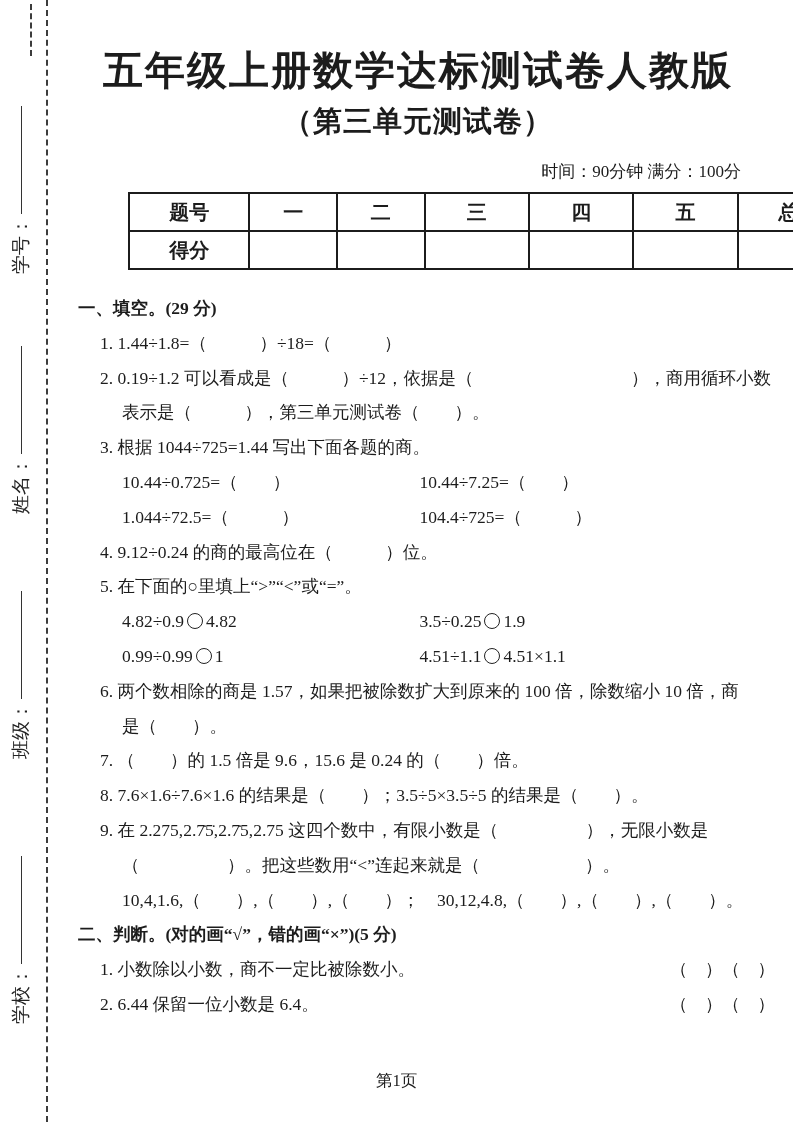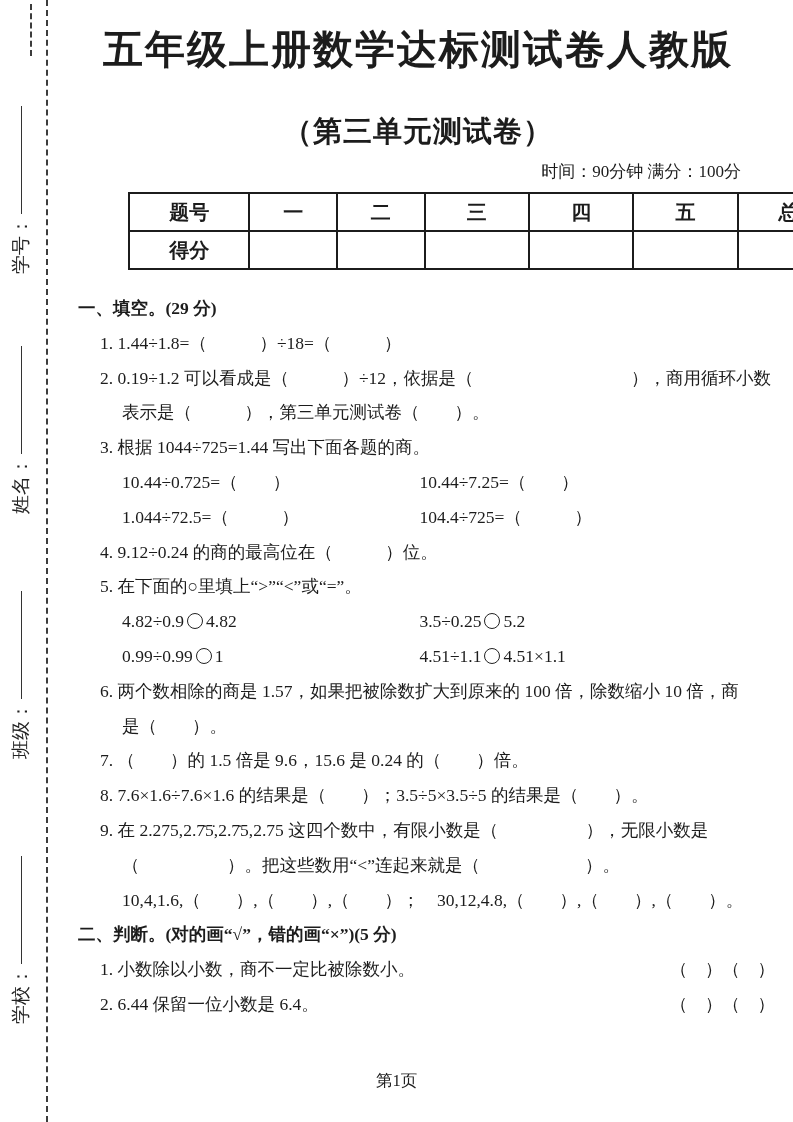--- a/index.html
+++ b/index.html
@@ -14,25 +14,25 @@
 
   .mlabel-unit {
     position:absolute; left:21px;
     transform:translate(-50%,-50%) rotate(-90deg);
     display:flex; align-items:center; white-space:nowrap;
     font-size:19px; color:#222;
   }
   .mline { display:inline-block; width:108px; height:0; border-bottom:1.6px solid #333; margin-left:3px; }
 
   .title {
-    position:absolute; top:22px; left:80px; width:676px; text-align:center;
+    position:absolute; top:43px; left:80px; width:676px; text-align:center;
     font-size:40px; font-weight:700; letter-spacing:2px; white-space:nowrap;
   }
   .subtitle {
-    position:absolute; top:112px; left:80px; width:676px; text-align:center;
+    position:absolute; top:102px; left:80px; width:676px; text-align:center;
     font-size:29px; font-weight:700; letter-spacing:1px;
   }
   .meta { position:absolute; top:160px; right:52px; font-size:17px; }
 
   .score-table {
     position:absolute; top:192px; left:104px; width:732px;
     border-collapse:collapse; table-layout:fixed;
     font-size:20px; font-weight:700;margin-left:24px;
   }
   .score-table td { border:2px solid #1c1c1c; height:38px; text-align:center; vertical-align:middle; }
@@ -133,21 +133,21 @@
     </div>
 
     <div class="q">4. 9.12÷0.24 的商的最高位在（　　　）位。</div>
 
     <div class="q">5. 在下面的○里填上“&gt;”“&lt;”或“=”。</div>
     <div class="q sub cols">
       <span class="col">
         <span>4.82÷0.9</span><span class="circ"></span><span>4.82</span>
       </span>
       <span>
-        <span>3.5÷0.25</span><span class="circ"></span><span>5.2</span>
+        <span>3.5÷0.25</span><span class="circ"></span><span>1.9</span>
       </span>
     </div>
     <div class="q sub cols">
       <span class="col">
         <span>0.99÷0.99</span><span class="circ"></span><span>1</span>
       </span>
       <span>
         <span>4.51÷1.1</span><span class="circ"></span><span>4.51×1.1</span>
       </span>
     </div>

